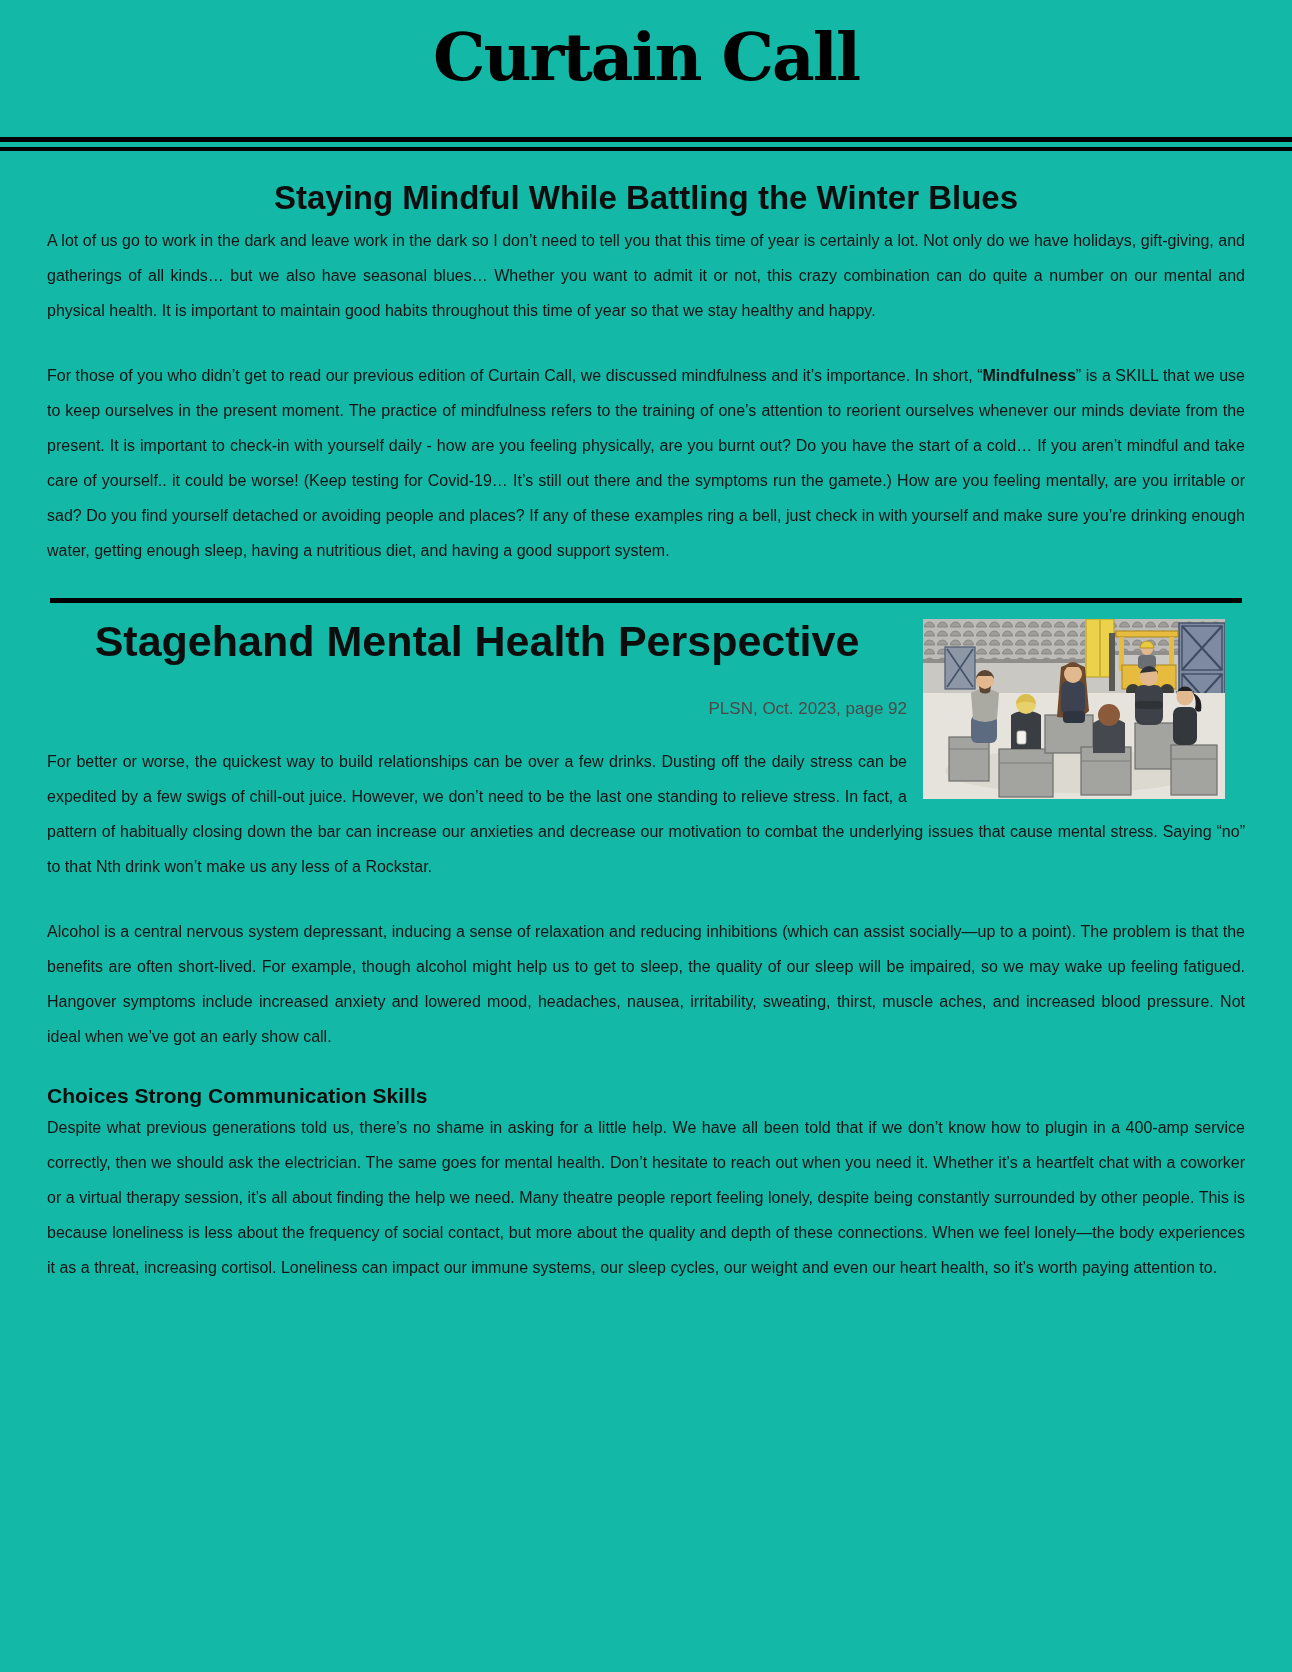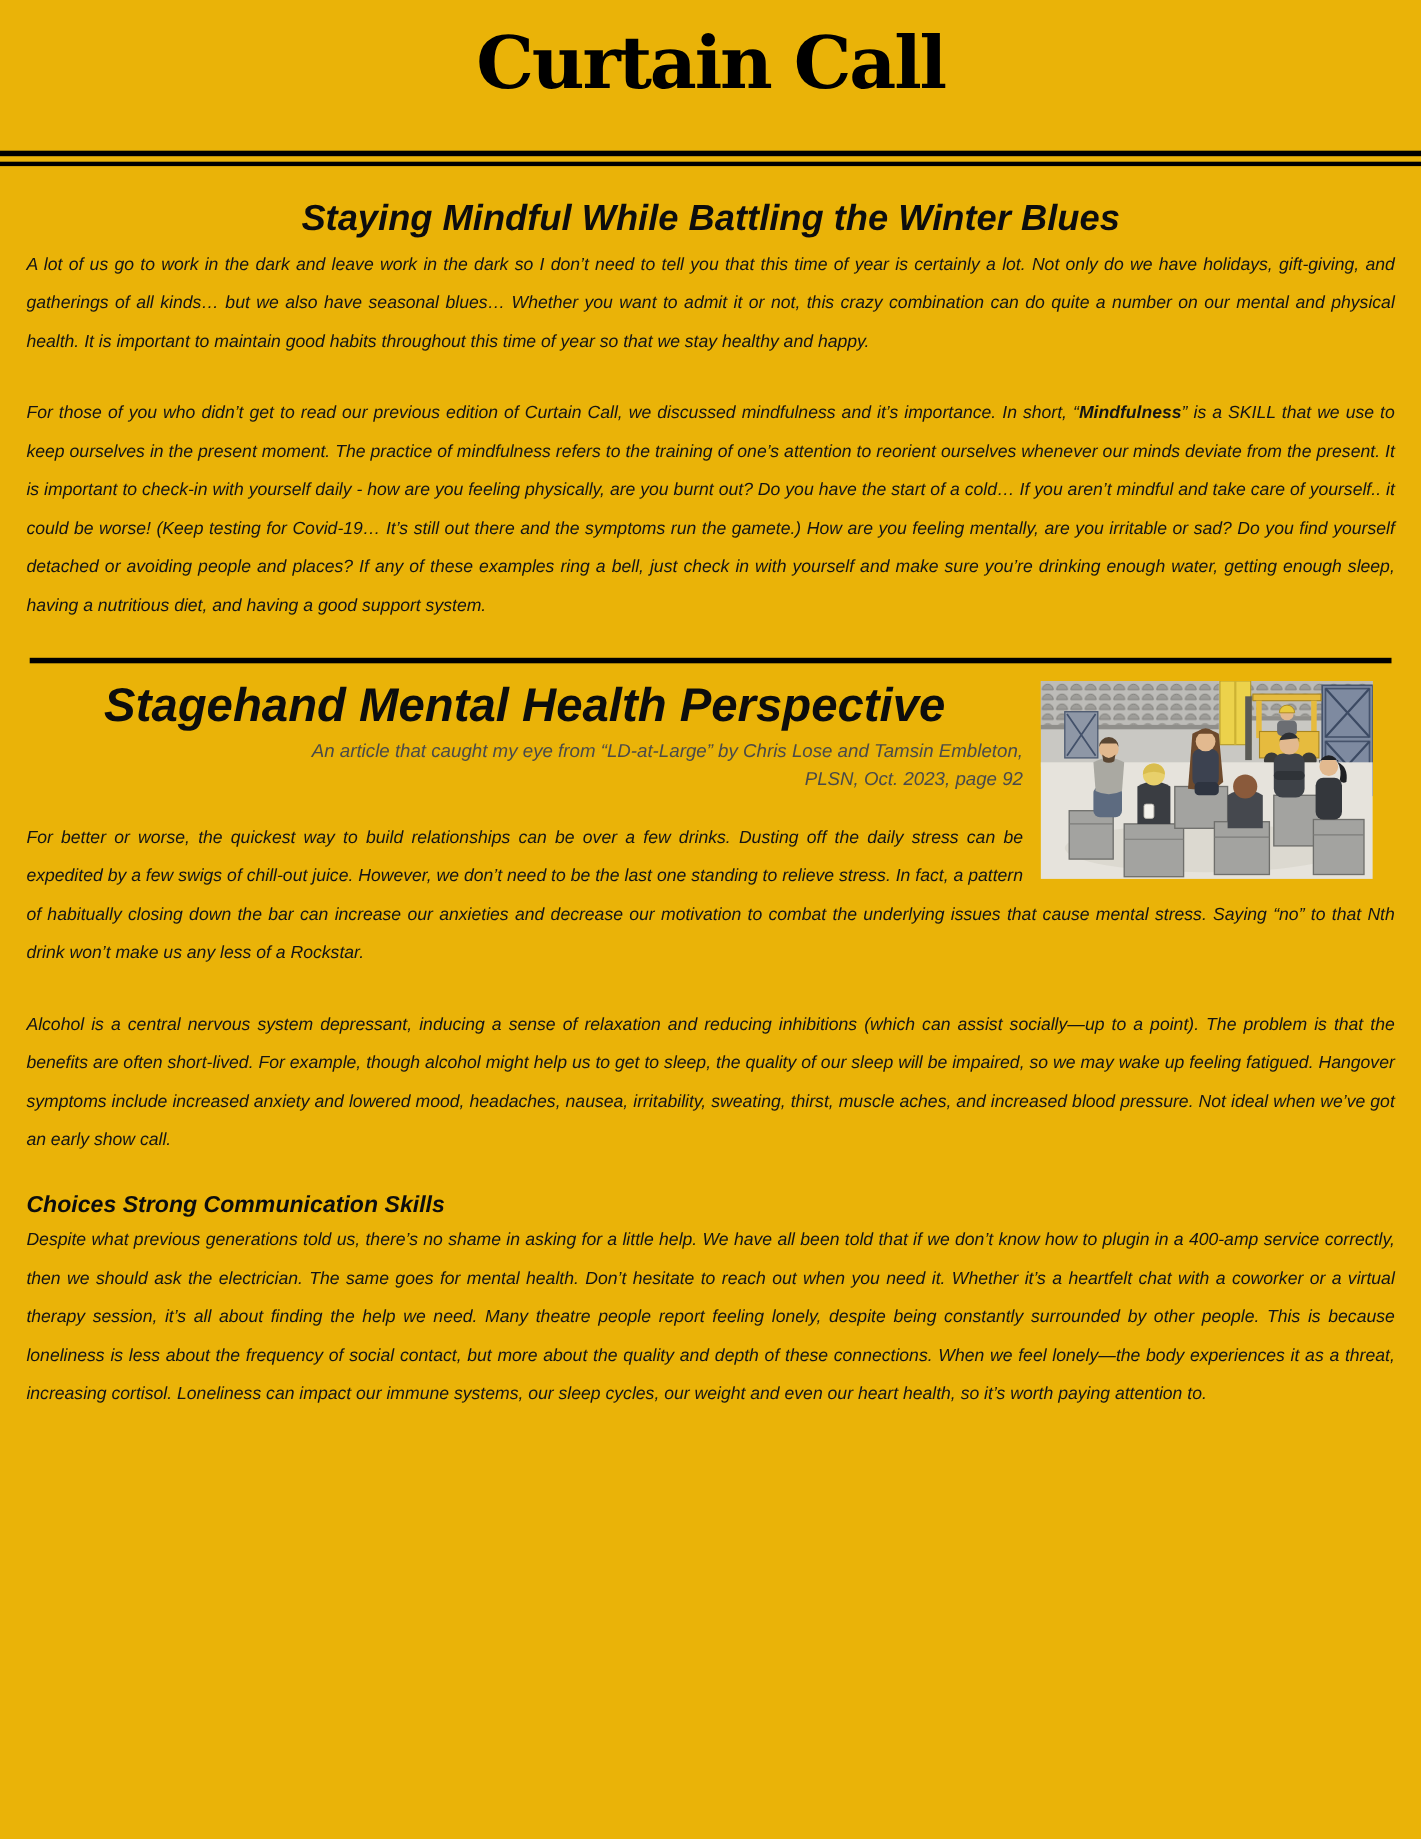--- a/index.html
+++ b/index.html
@@ -1,21 +1,21 @@
 <!DOCTYPE html>
 <html><head>
 <meta charset="utf-8">
 <style>
   html,body{margin:0;padding:0;background:#ffffff;}
   .page{
     position:relative;
     width:1292px;
     height:1672px;
     margin:0 auto;
-    background:#eab308;
+    background:#14b8a6;
     color:#111;
     font-family:"Liberation Sans",sans-serif;
     overflow:hidden;
   }
   
   .masthead{position:relative;height:137px;}
   .masthead-title{
     position:absolute;left:0;right:0;top:18px;
     text-align:center;
     font-family:"DejaVu Serif",serif;
@@ -26,21 +26,21 @@
   }
   .issue-block{
     position:absolute;right:120px;top:70px;
     text-align:right;
     font-size:17px;line-height:25px;color:#2b2b2b;
   }
   .rule-double{height:16px;}
   .rule-double .bar1{height:5px;background:#000;}
   .rule-double .bar2{height:4px;background:#000;margin-top:5px;}
   
-  .content{padding:0 24px;font-style:italic;}
+  .content{padding:0 47px;}
   h1.article-title{
     margin:26px 0 6px;
     text-align:center;
     font-size:33px;
     font-weight:800;
     letter-spacing:0;
     color:#0d0d0d;
   }
   p.body{
     margin:0 0 30px;
@@ -215,21 +215,21 @@
             <rect x="250" y="88" width="24" height="38" rx="7" fill="#34373c"></rect>
             <circle cx="262" cy="78" r="8.5" fill="#e2b98f"></circle>
             <path d="M253.5 76 a8.5 8.5 0 0 1 17 0 l0 -4 -17 0 Z" fill="#1f2023"></path>
             <path d="M270 74 q10 4 8 18 q-4 2 -6 -2 q2 -9 -2 -16 Z" fill="#1f2023"></path>
           </g>
         </g>
       </svg>
 
       <h2 class="article-title">Stagehand Mental Health Perspective</h2>
       <p class="subtitle">
-        <span>An article that caught my eye from “LD-at-Large” by Chris Lose and Tamsin Embleton,</span><br>
+        <br>
         <span>PLSN, Oct. 2023, page 92</span>
       </p>
 
       <p class="body">For better or worse, the quickest way to build relationships can be over a few drinks. Dusting off the daily stress can be expedited by a few swigs of chill-out juice. However, we don’t need to be the last one standing to relieve stress. In fact, a pattern of habitually closing down the bar can increase our anxieties and decrease our motivation to combat the underlying issues that cause mental stress. Saying “no” to that Nth drink won’t make us any less of a Rockstar.</p>
       <p class="body">Alcohol is a central nervous system depressant, inducing a sense of relaxation and reducing inhibitions (which can assist socially—up to a point). The problem is that the benefits are often short-lived. For example, though alcohol might help us to get to sleep, the quality of our sleep will be impaired, so we may wake up feeling fatigued. Hangover symptoms include increased anxiety and lowered mood, headaches, nausea, irritability, sweating, thirst, muscle aches, and increased blood pressure. Not ideal when we’ve got an early show call.</p>
 
       <h3 class="section-heading">Choices Strong Communication Skills</h3>
       <p class="body">Despite what previous generations told us, there’s no shame in asking for a little help. We have all been told that if we don’t know how to plugin in a 400-amp service correctly, then we should ask the electrician. The same goes for mental health. Don’t hesitate to reach out when you need it. Whether it’s a heartfelt chat with a coworker or a virtual therapy session, it’s all about finding the help we need. Many theatre people report feeling lonely, despite being constantly surrounded by other people. This is because loneliness is less about the frequency of social contact, but more about the quality and depth of these connections. When we feel lonely—the body experiences it as a threat, increasing cortisol. Loneliness can impact our immune systems, our sleep cycles, our weight and even our heart health, so it’s worth paying attention to.</p>
 
     </div>

